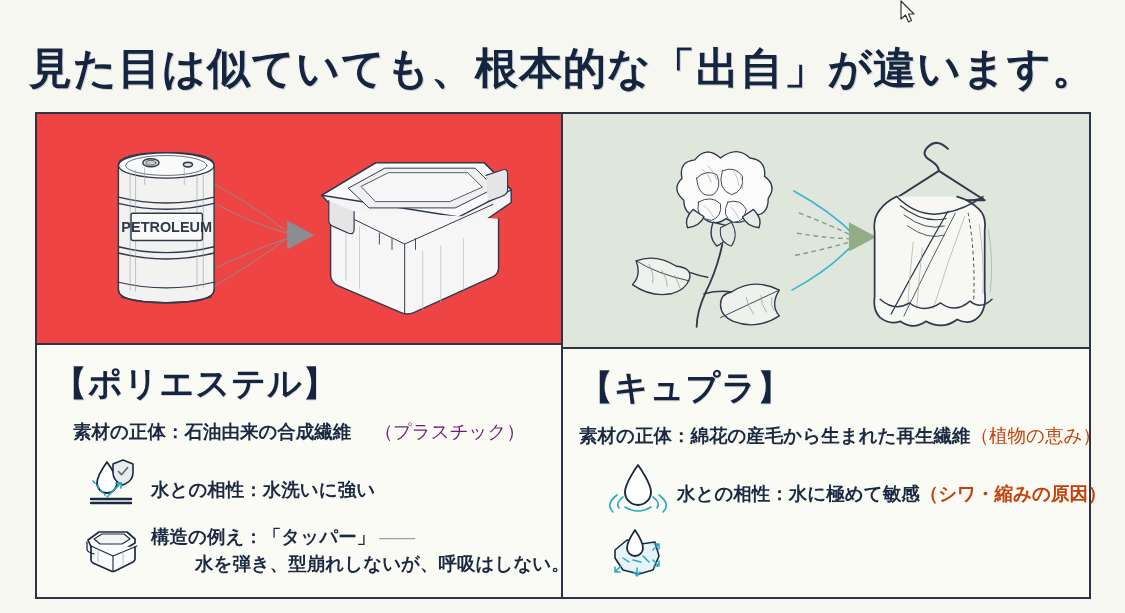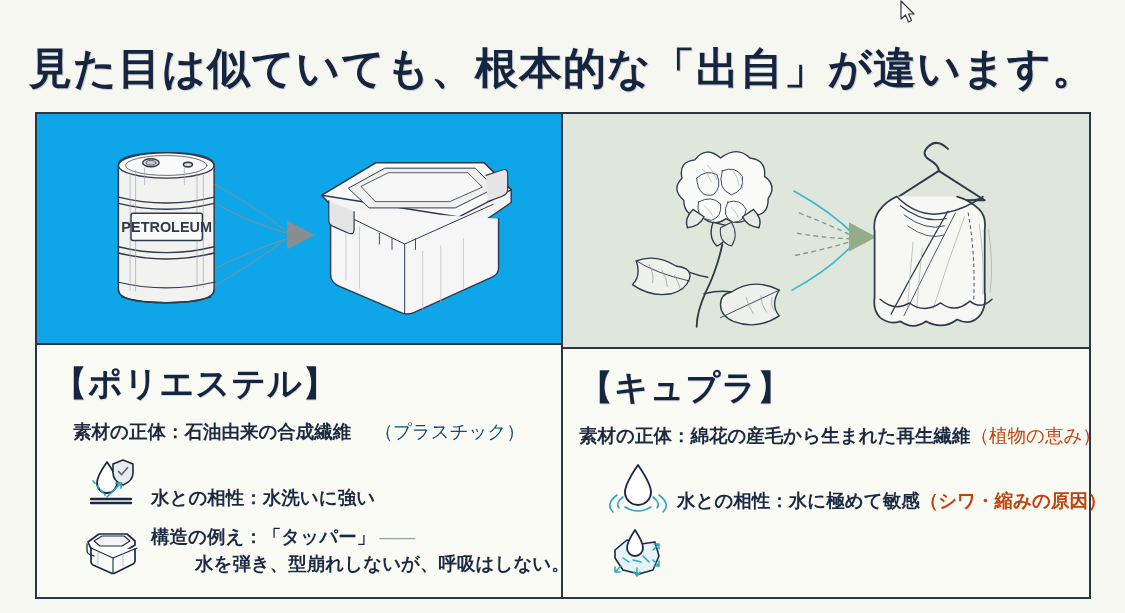--- a/index.html
+++ b/index.html
@@ -39,21 +39,21 @@
   }
   .col.left{border-right:2px solid #2c3545;}
 
   .art{
     height:254px;
     box-sizing:border-box;
     border-bottom:2px solid #2c3545;
     position:relative;
     overflow:hidden;
   }
-  .art.poly{background:#0ea5e9;padding-left:48px;}
+  .art.poly{background:#ef4444;padding-left:48px;}
   .art.cupra{background:#dfe6dc;}
   .art svg{position:absolute;inset:0;width:100%;height:100%;}
 
   .info{
     flex:1;
     background:#fbfbf5;
     padding:14px 16px 10px 16px;
     box-sizing:border-box;
     display:flex;flex-direction:column;
   }
@@ -66,25 +66,25 @@
     text-shadow:.5px .5px 0 rgba(130,140,160,.3);
   }
   .lead{
     text-align:center;
     font-size:18.5px;font-weight:bold;
     color:#1b2a42;
     margin-bottom:13px;
     white-space:nowrap;
   }
   .lead .paren{font-weight:normal;}
-  .paren.grey{color:#0c4a6e;margin-left:23px;}
+  .paren.grey{color:#701a75;margin-left:23px;}
   .paren.green{color:#c2410c;}
 
   .row{
-    display:flex;align-items:flex-end;
+    display:flex;align-items:center;
     margin:0 0 9px 0;
     padding-left:30px;
   }
   .row .ico{
     width:58px;height:58px;flex:0 0 58px;
     margin-right:10px;margin-top:-4px;
   }
   .row .ico svg{width:100%;height:100%;display:block;}
   .row .txt{
     font-size:18.5px;font-weight:bold;color:#1b2a42;

